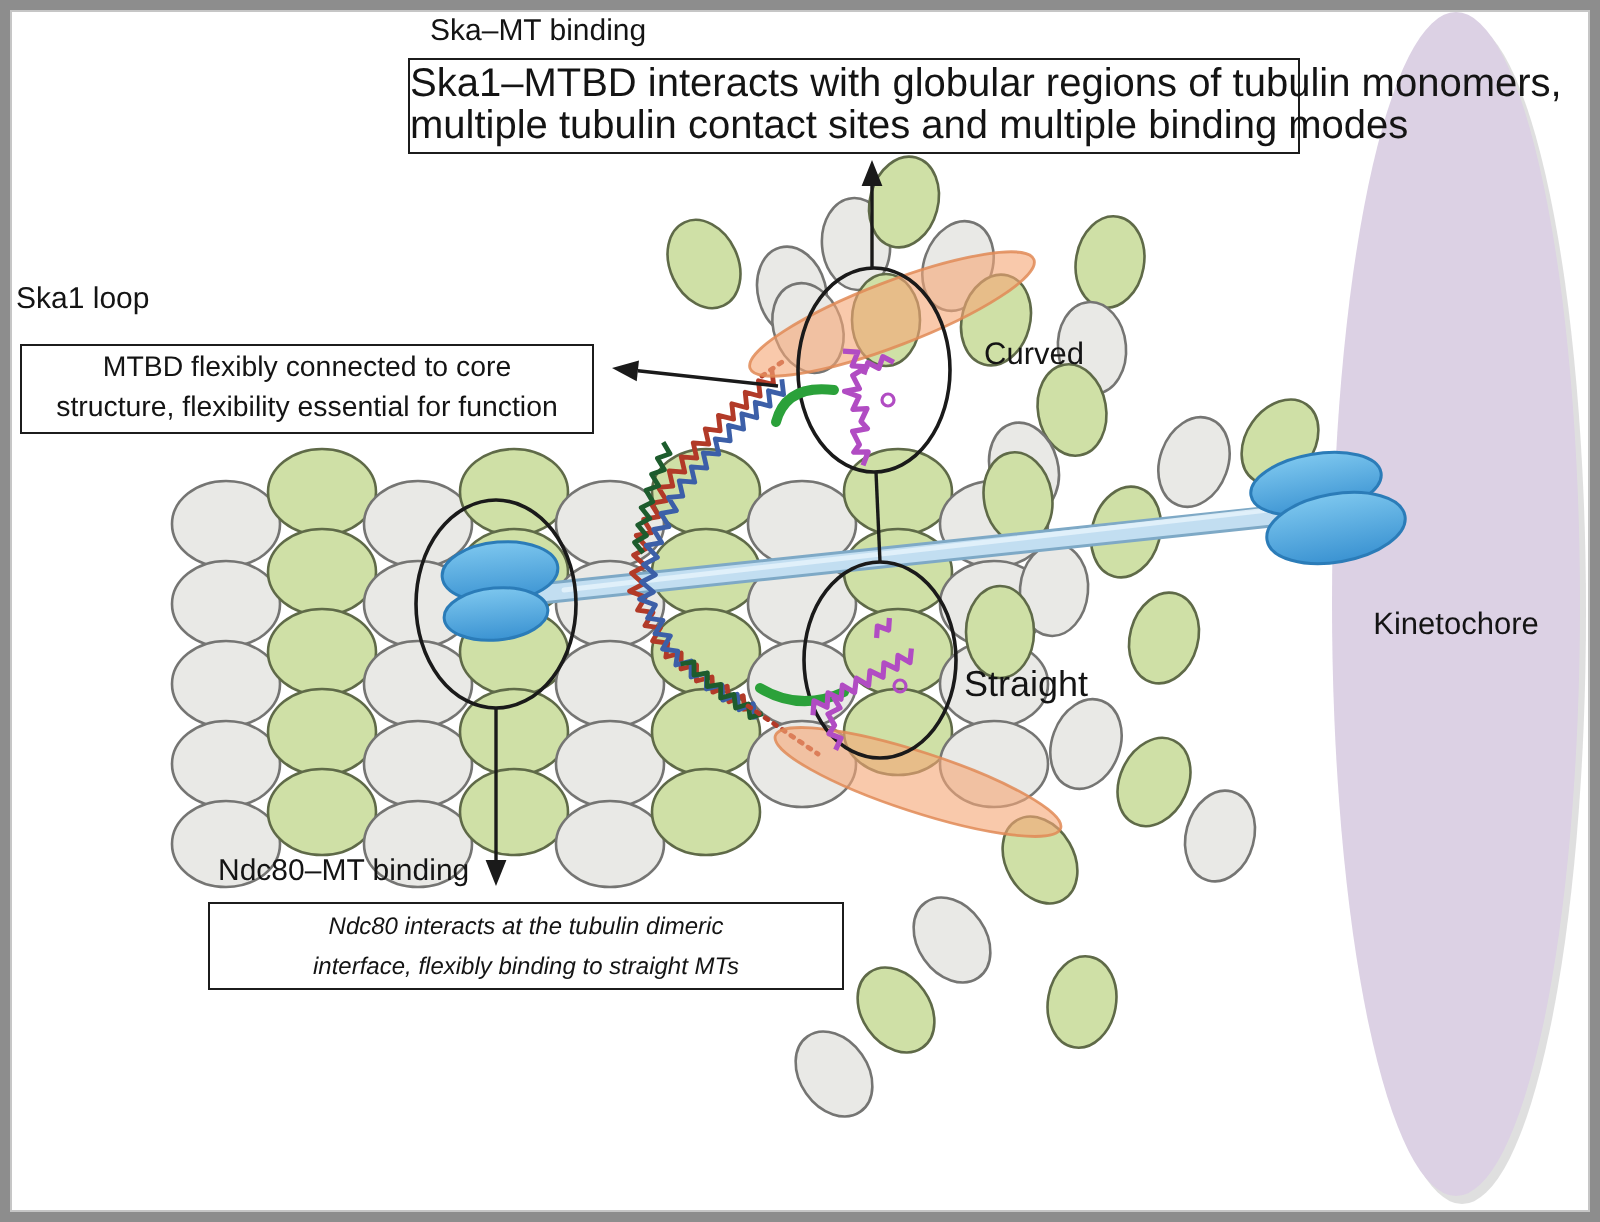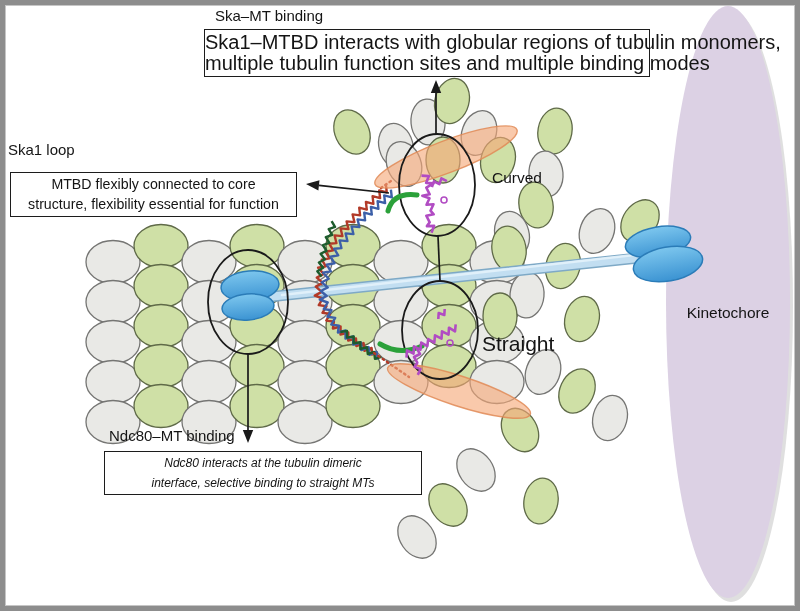--- a/index.html
+++ b/index.html
@@ -9,21 +9,21 @@
   .ann-box{position:absolute;background:#fff;border:1.6px solid #1c1c1c;text-align:center;box-sizing:border-box;}
   .ann-box span{display:block;white-space:nowrap;}
   .box-ska{left:204px;top:29px;width:446px;height:48px;font-size:20px;line-height:21px;padding-top:2px;}
   .box-ska1{left:10px;top:172px;width:287px;height:45px;font-size:14.2px;line-height:20px;padding-top:1px;}
   .box-ndc80{left:104px;top:451px;width:318px;height:44px;font-size:12px;line-height:20px;padding-top:1px;font-style:italic;}
   .lbl-ska-mt{left:215px;top:7px;}
   .lbl-ska1{left:8px;top:141px;}
   .lbl-ndc80{left:109px;top:427px;}
   .lbl-kin{left:673px;top:304px;width:110px;text-align:center;font-size:15.5px;}
   .lbl-curved{left:492px;top:169px;font-size:15.5px;}
-  .lbl-straight{left:482px;top:332px;font-size:21px;}
+  .lbl-straight{left:482px;top:332px;font-size:18px;}
 </style>
 </head>
 <body>
 
 <div class="fig">
   <svg width="800" height="611" viewBox="0 0 800 611">
       <defs>
         <linearGradient id="gb" x1="0" y1="0" x2="0" y2="1">
           <stop offset="0" stop-color="#7cc6ee"></stop>
           <stop offset="1" stop-color="#3b93d2"></stop>
@@ -161,31 +161,31 @@
         <line x1="389" y1="193" x2="318.9242412341213" y2="185.4014237482782" stroke="#1a1a1a" stroke-width="1.7"></line>
         <polygon points="306,184 319.4848107334326,180.23172725462967 318.36367173481005,190.57112024192674" fill="#1a1a1a"></polygon>
         <line x1="248" y1="354" x2="248" y2="430" stroke="#1a1a1a" stroke-width="1.7"></line>
         <polygon points="248,443 242.8,430 253.2,430" fill="#1a1a1a"></polygon>
       </g>
     </svg>
 
   <div class="lbl lbl-ska-mt">Ska–MT binding</div>
   <div class="ann-box box-ska">
     <span>Ska1–MTBD interacts with globular regions of tubulin monomers,</span>
-    <span>multiple tubulin function sites and multiple binding modes</span>
+    <span>multiple tubulin contact sites and multiple binding modes</span>
   </div>
 
   <div class="lbl lbl-ska1">Ska1 loop</div>
   <div class="ann-box box-ska1">
     <span>MTBD flexibly connected to core</span>
     <span>structure, flexibility essential for function</span>
   </div>
 
   <div class="lbl lbl-ndc80">Ndc80–MT binding</div>
   <div class="ann-box box-ndc80">
     <span>Ndc80 interacts at the tubulin dimeric</span>
-    <span>interface, selective binding to straight MTs</span>
+    <span>interface, flexibly binding to straight MTs</span>
   </div>
 
   <div class="lbl lbl-kin">Kinetochore</div>
   <div class="lbl lbl-curved">Curved</div>
   <div class="lbl lbl-straight">Straight</div>
 </div>
 
 </body></html>

